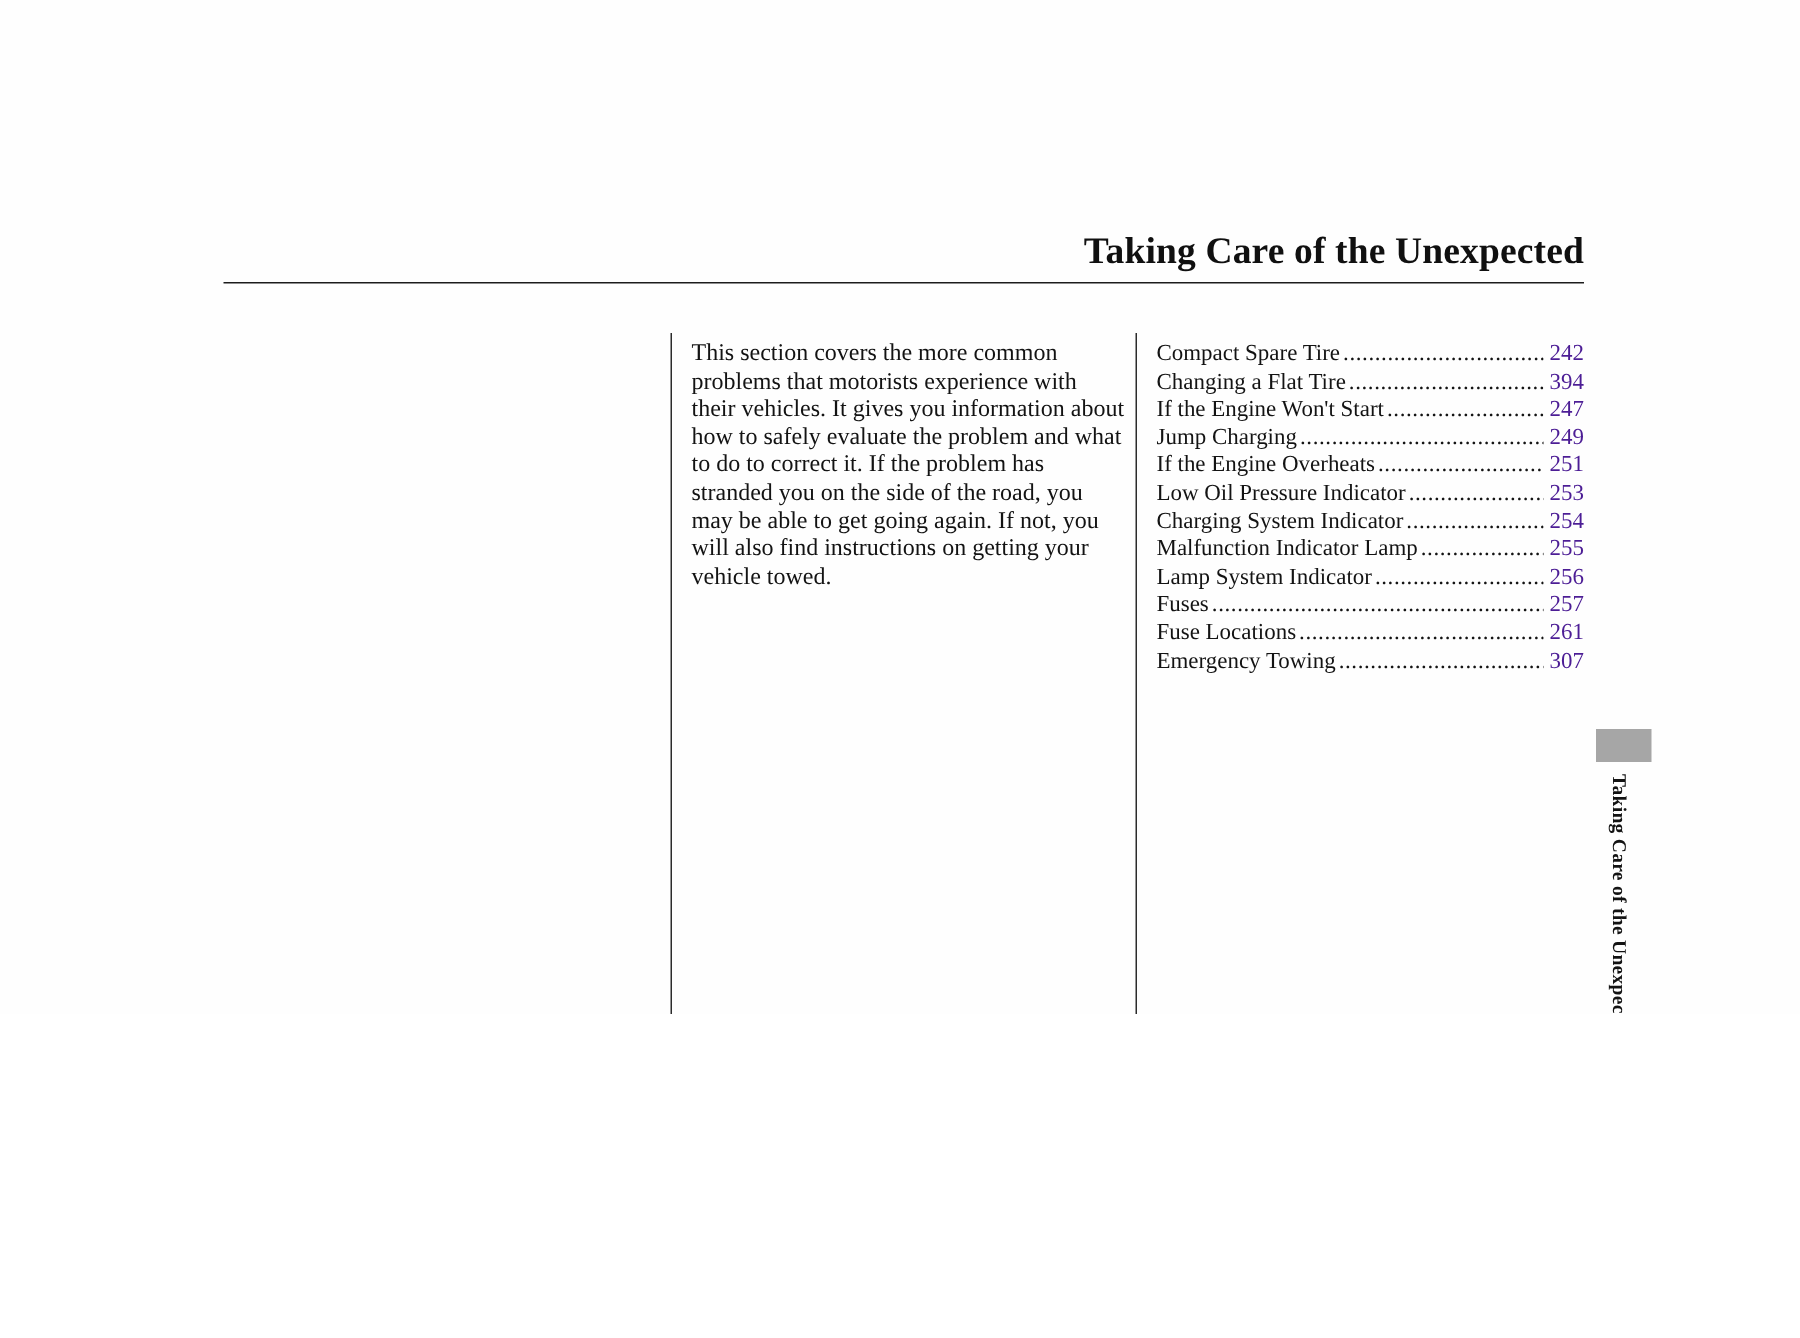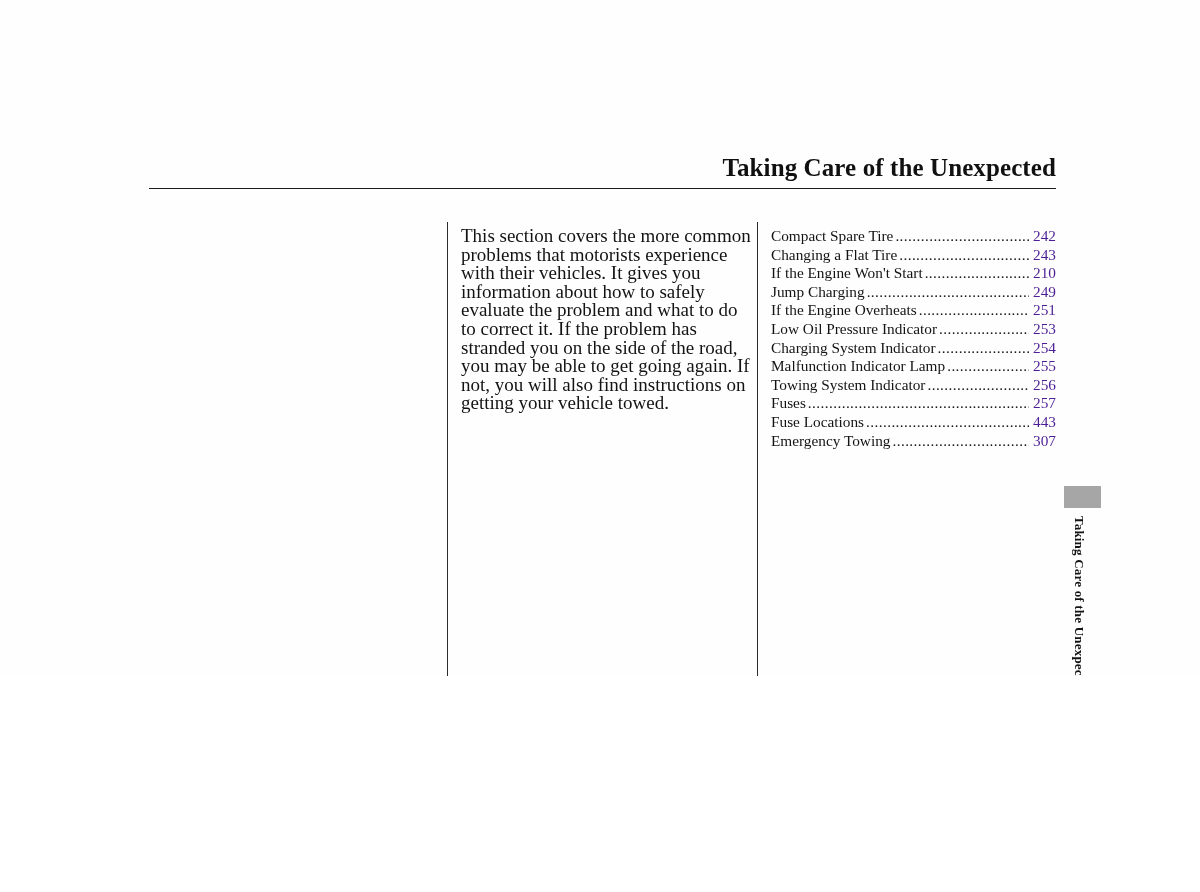--- a/index.html
+++ b/index.html
@@ -57,21 +57,21 @@
   
   .intro-column {
     position: absolute;
     left: 461px;
     top: 227px;
     width: 290px;
   }
 
   .intro-text {
     margin: 0;
-    font-size: 19px;
+    font-size: 16px;
     line-height: 18.6px;
     color: #131313;
     text-align: left;
   }
 
   
   .toc-column {
     position: absolute;
     left: 771px;
     top: 227px;
@@ -178,26 +178,26 @@
   <div class="toc-column">
 
   <div class="toc-entry">
         <span class="toc-label">Compact Spare Tire</span>
         <span class="toc-leader">................................................................</span>
         <span class="toc-page">242</span>
       </div>
       <div class="toc-entry">
         <span class="toc-label">Changing a Flat Tire</span>
         <span class="toc-leader">................................................................</span>
-        <span class="toc-page">243</span>
+        <span class="toc-page">394</span>
       </div>
       <div class="toc-entry">
         <span class="toc-label">If the Engine Won't Start</span>
         <span class="toc-leader">................................................................</span>
-        <span class="toc-page">210</span>
+        <span class="toc-page">247</span>
       </div>
       <div class="toc-entry">
         <span class="toc-label">Jump Charging</span>
         <span class="toc-leader">................................................................</span>
         <span class="toc-page">249</span>
       </div>
       <div class="toc-entry">
         <span class="toc-label">If the Engine Overheats</span>
         <span class="toc-leader">................................................................</span>
         <span class="toc-page">251</span>
@@ -211,33 +211,33 @@
         <span class="toc-label">Charging System Indicator</span>
         <span class="toc-leader">................................................................</span>
         <span class="toc-page">254</span>
       </div>
       <div class="toc-entry">
         <span class="toc-label">Malfunction Indicator Lamp</span>
         <span class="toc-leader">................................................................</span>
         <span class="toc-page">255</span>
       </div>
       <div class="toc-entry">
-        <span class="toc-label">Towing System Indicator</span>
+        <span class="toc-label">Lamp System Indicator</span>
         <span class="toc-leader">................................................................</span>
         <span class="toc-page">256</span>
       </div>
       <div class="toc-entry">
         <span class="toc-label">Fuses</span>
         <span class="toc-leader">................................................................</span>
         <span class="toc-page">257</span>
       </div>
       <div class="toc-entry">
         <span class="toc-label">Fuse Locations</span>
         <span class="toc-leader">................................................................</span>
-        <span class="toc-page">443</span>
+        <span class="toc-page">261</span>
       </div>
       <div class="toc-entry">
         <span class="toc-label">Emergency Towing</span>
         <span class="toc-leader">................................................................</span>
         <span class="toc-page">307</span>
       </div>
     </div>
 
   <div class="side-tab-box"></div>
   <div class="side-tab-text">Taking Care of the Unexpected</div>

